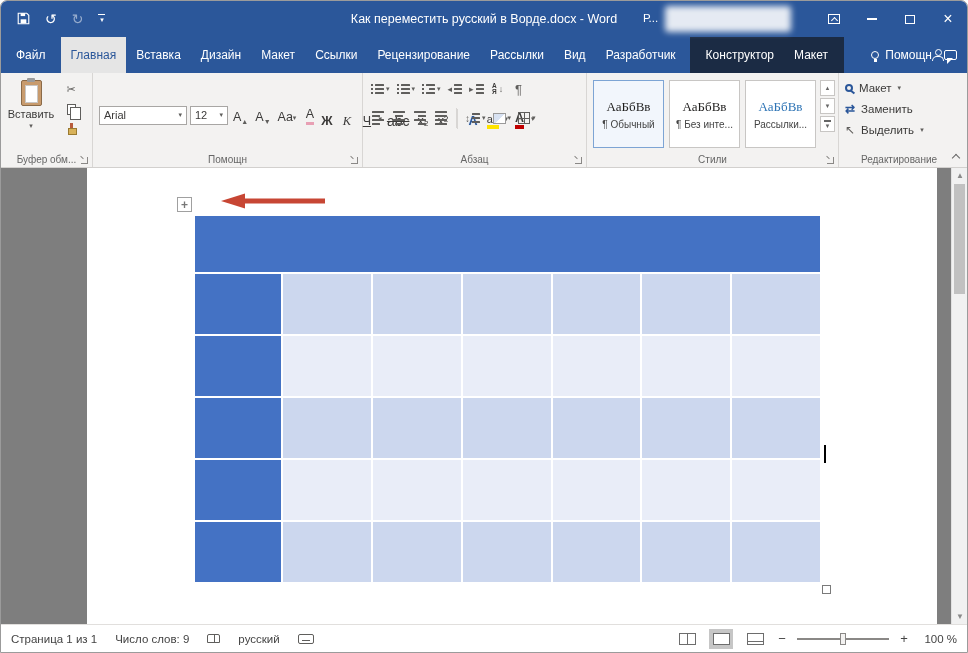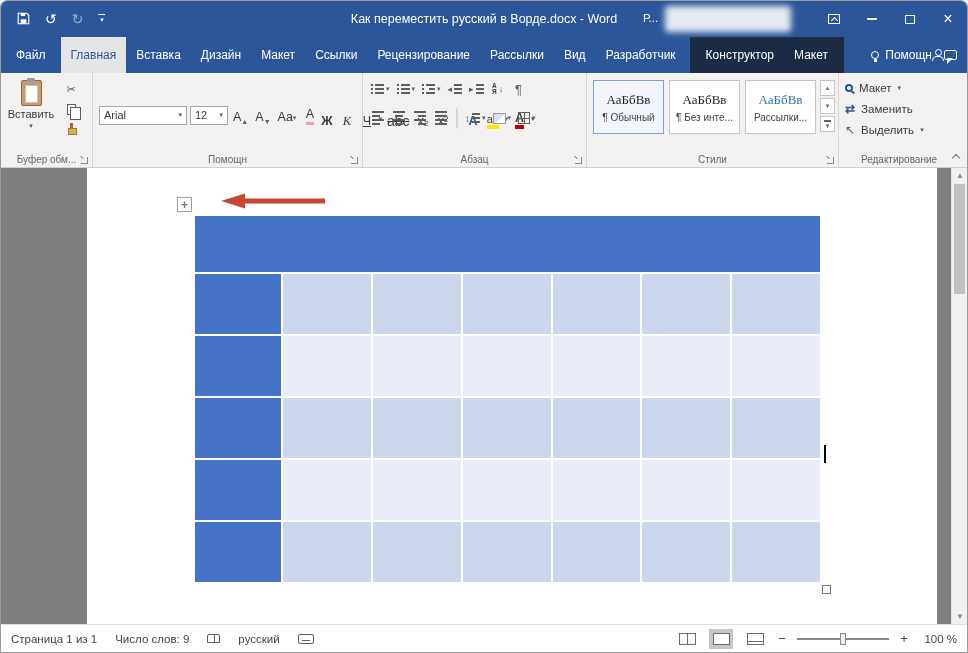--- a/index.html
+++ b/index.html
@@ -100,21 +100,21 @@
   .dots b { width: 2px; height: 2px; background: #5f5e5c; display: block; }
   .pbtn { height: 20px; min-width: 18px; padding: 0 2px; display: flex; align-items: center; justify-content: center; gap: 2px; color: #5f5e5c; }
   .sortstack { display: flex; flex-direction: column; font-size: 6.5px; line-height: 6px; font-weight: bold; color: #3b3a39; }
   .ic-fill { width: 13px; height: 11px; border: 1px solid #9a9a9a; background: linear-gradient(135deg,#d8e2f2 55%,#fff 55%); }
   .ic-borders { width: 12px; height: 12px; border: 1px solid #5f5e5c;
                 background: linear-gradient(#5f5e5c,#5f5e5c) center/100% 1px no-repeat, linear-gradient(#5f5e5c,#5f5e5c) center/1px 100% no-repeat; }
 
   
   .g-styles { width: 252px; display: flex; }
   .stylesrow { display: flex; gap: 5px; margin-top: 3px; }
-  .stylecard { width: 71px; height: 54px; background: #fff; border: 1px solid #c8c6c4; display: flex; flex-direction: column;
+  .stylecard { width: 71px; height: 68px; background: #fff; border: 1px solid #c8c6c4; display: flex; flex-direction: column;
                align-items: center; justify-content: center; gap: 4px; }
   .stylecard.sel { border: 1px solid #7da4d4; background: #f2f6fc; }
   .stylecard .prev { font-size: 13px; color: #1f1e1d; font-family: "Liberation Serif", serif; }
   .stylecard.heading .prev { color: #2e74b5; }
   .stylecard .sname { font-size: 10px; color: #444; white-space: nowrap; }
   .stylearrows { display: flex; flex-direction: column; gap: 2px; margin-left: 4px; margin-top: 3px; }
   .sab { width: 15px; height: 16px; border: 1px solid #c8c6c4; background: #fff; display: flex; flex-direction: column;
          align-items: center; justify-content: center; font-size: 6px; color: #666; }
   .sab .morebar { width: 7px; height: 2px; border-top: 1px solid #666; border-bottom: 1px solid #666; margin-bottom: 1px; }
 

